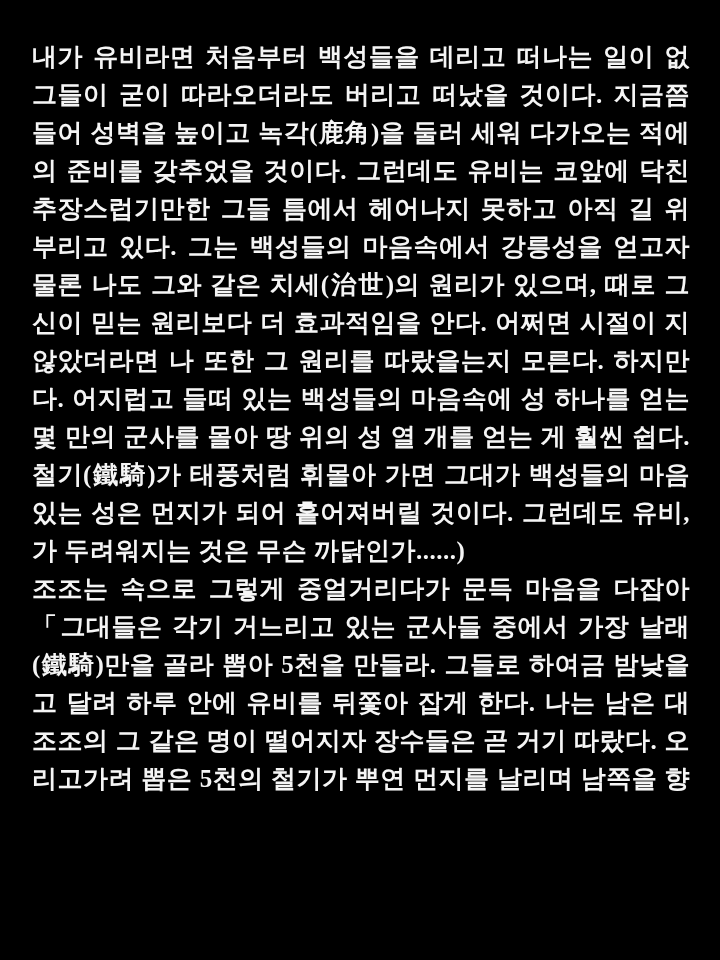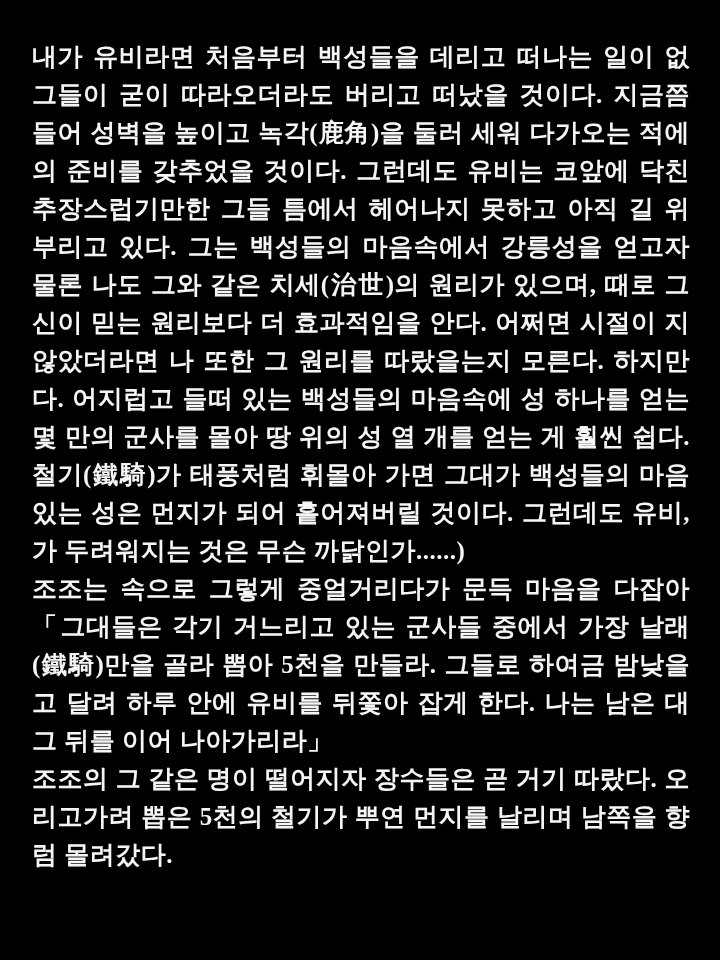--- a/index.html
+++ b/index.html
@@ -55,18 +55,16 @@
     <div class="line">않았더라면 나 또한 그 원리를 따랐을는지 모른다. 하지만 지금은 난세</div>
     <div class="line">다. 어지럽고 들떠 있는 백성들의 마음속에 성 하나를 얻는 것보다는</div>
     <div class="line">몇 만의 군사를 몰아 땅 위의 성 열 개를 얻는 게 훨씬 쉽다. 이제 나의</div>
     <div class="line">철기(鐵騎)가 태풍처럼 휘몰아 가면 그대가 백성들의 마음속에 쌓고</div>
     <div class="line">있는 성은 먼지가 되어 흩어져버릴 것이다. 그런데도 유비, 새삼 그대</div>
     <div class="line para-end">가 두려워지는 것은 무슨 까닭인가......)</div>
     <div class="line">조조는 속으로 그렇게 중얼거리다가 문득 마음을 다잡아 먹고 거느린</div>
     <div class="line">「그대들은 각기 거느리고 있는 군사들 중에서 가장 날래고 굳센 철기</div>
     <div class="line">(鐵騎)만을 골라 뽑아 5천을 만들라. 그들로 하여금 밤낮을 가리지 않</div>
     <div class="line">고 달려 하루 안에 유비를 뒤쫓아 잡게 한다. 나는 남은 대군을 이끌고</div>
-    <div class="line para-end">그 뒤를 이어 나아가리라」</div>
     <div class="line">조조의 그 같은 명이 떨어지자 장수들은 곧 거기 따랐다. 오래잖아 가</div>
     <div class="line">리고가려 뽑은 5천의 철기가 뿌연 먼지를 날리며 남쪽을 향해 태풍처</div>
-    <div class="line para-end">럼 몰려갔다.</div>
   </div>
 </div>
 
 </body></html>

